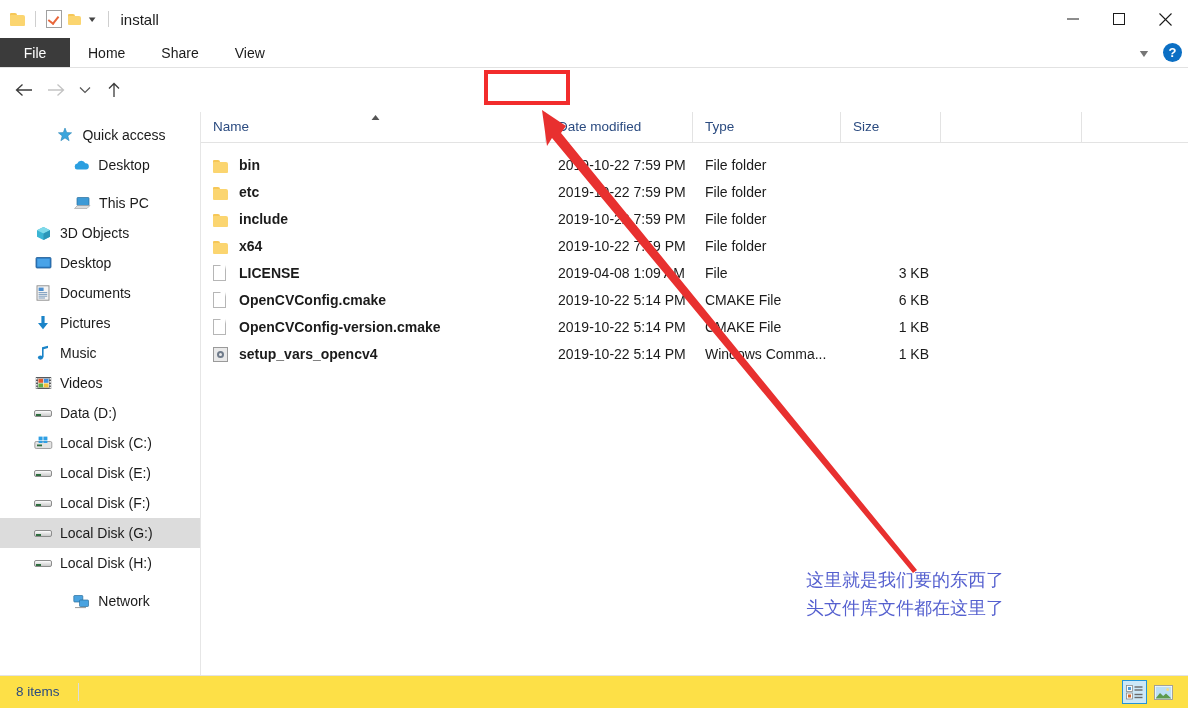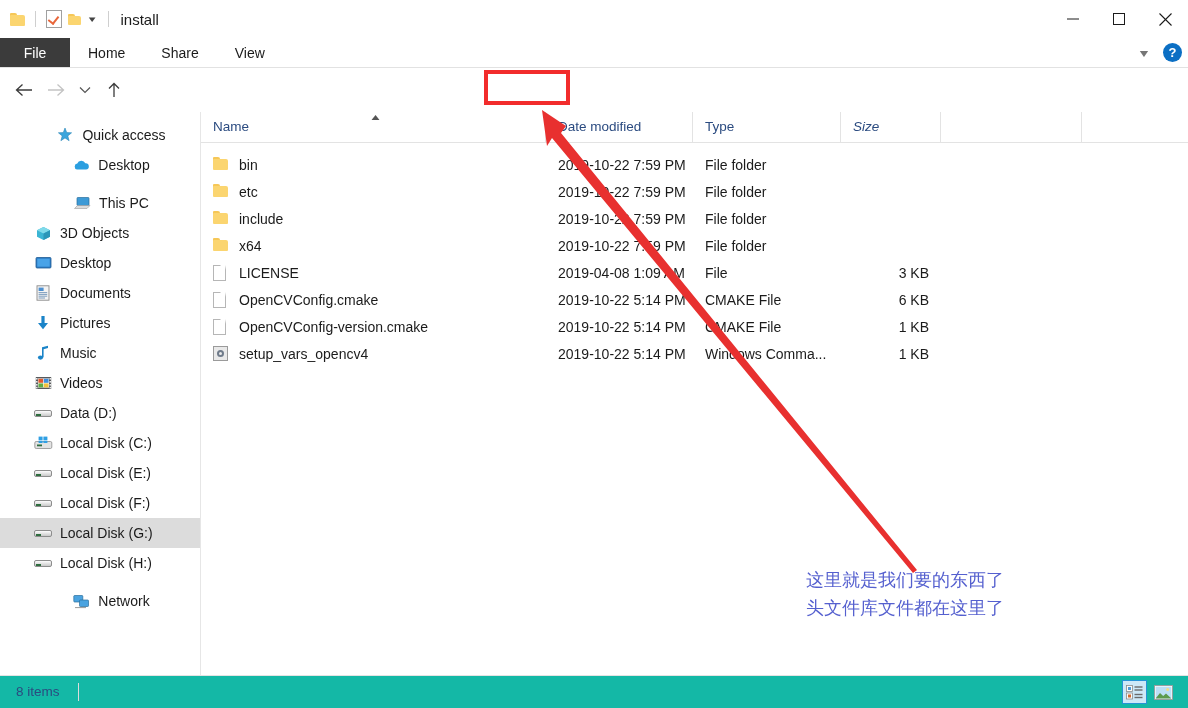--- a/index.html
+++ b/index.html
@@ -318,44 +318,45 @@
     padding-left: 12px;
     box-sizing: border-box;
     height: 30px;
     line-height: 30px;
     border-right: 1px solid #e3e3e3;
     white-space: nowrap;
   }
   .c-name { width: 345px; }
   .c-date { width: 147px; }
   .c-type { width: 148px; }
-  .c-size { width: 100px; font-style: italic; }
+  .c-size { width: 100px; }
   .c-pad  { width: 140px; border-right: 1px solid #e3e3e3; height: 30px; }
   .sortcaret {
     position: absolute;
     left: 172px; top: -1px;
     font-size: 10px;
     color: #555;
     transform: scaleX(1.6);
   }
 
   .row {
     height: 27px;
     display: flex;
     align-items: center;
     font-size: 14px;
     color: #1b1b1b;
   }
   .cell-name {
     width: 345px;
     display: flex;
-    align-items: flex-start;
+    align-items: flex-end;
     padding-left: 12px;
     box-sizing: border-box;
     white-space: nowrap;
+    font-weight: bold;
   }
   .cell-date { width: 147px; padding-left: 12px; box-sizing: border-box; white-space: nowrap; }
   .cell-type { width: 148px; padding-left: 12px; box-sizing: border-box; white-space: nowrap; }
   .cell-size {
     width: 100px;
     padding-right: 12px;
     box-sizing: border-box;
     text-align: right;
     white-space: nowrap;
   }
@@ -392,21 +393,21 @@
     border: 2px solid #6f7b8a;
     border-radius: 50%;
     box-sizing: border-box;
   }
 
   
   .statusbar {
     position: absolute;
     left: 0; bottom: 0;
     width: 1188px; height: 32px;
-    background: #14b8a6;
+    background: #fde047;
     border-top: 1px solid #e3e3e3;
   }
   .status-text {
     position: absolute;
     left: 16px; top: 0;
     height: 32px;
     line-height: 32px;
     font-size: 13.5px;
     color: #2b4b80;
   }

